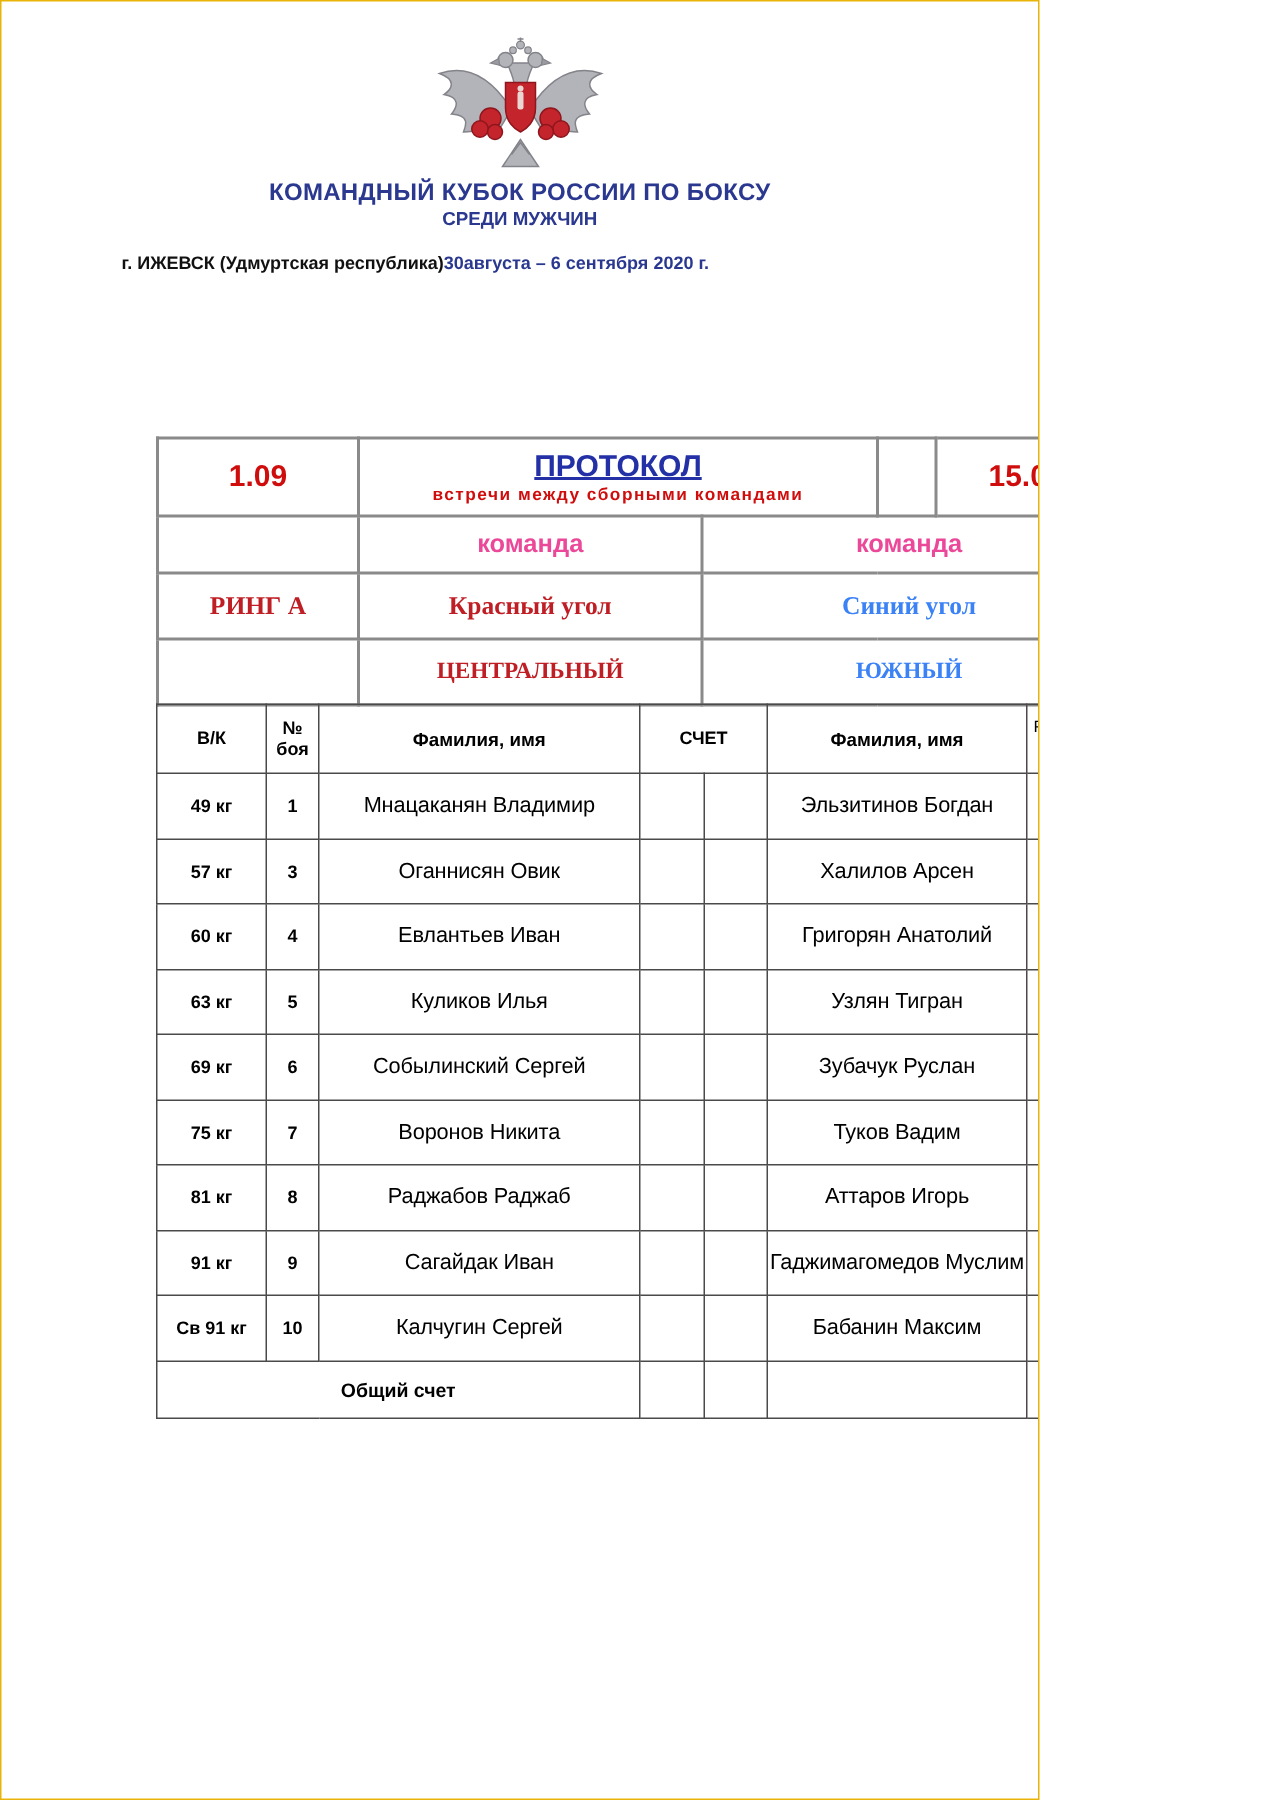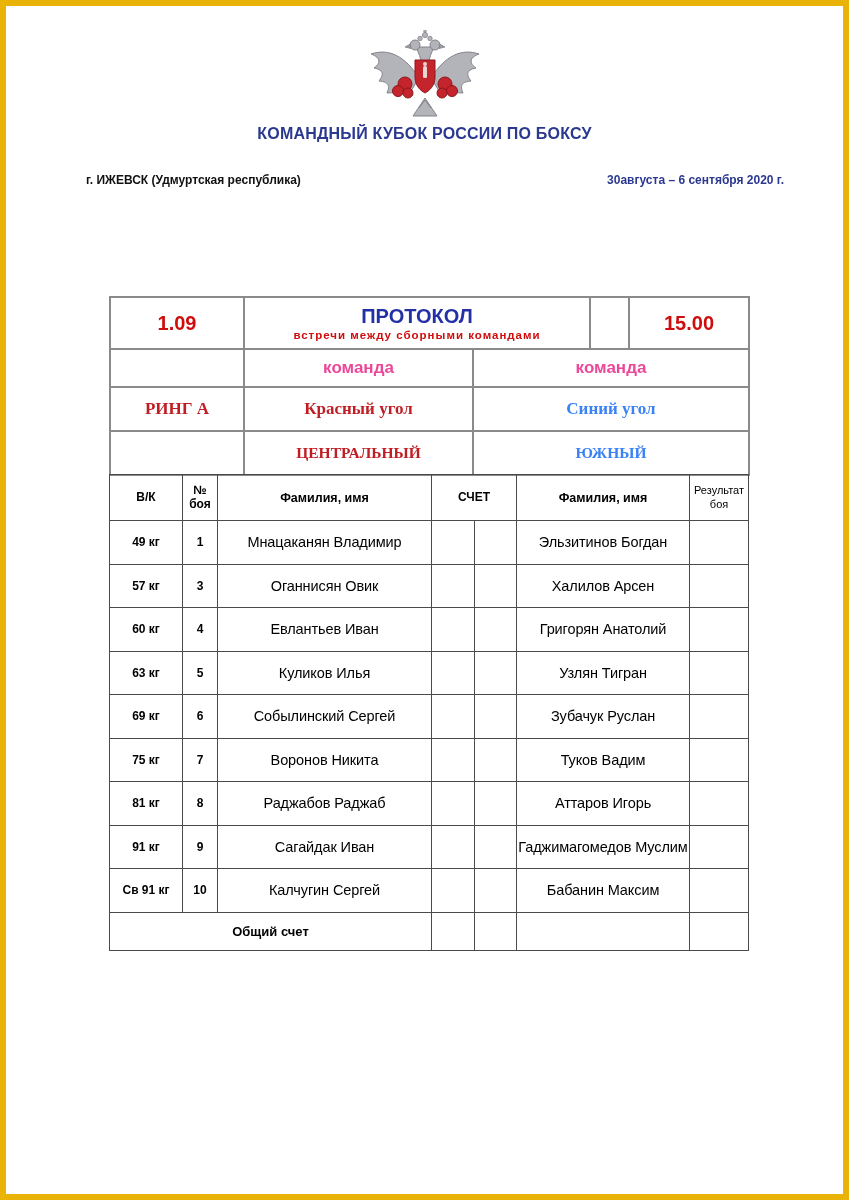--- a/index.html
+++ b/index.html
@@ -1,40 +1,40 @@
 <!DOCTYPE html>
 <html lang="ru"><head>
 <meta charset="utf-8">
 <style>
   html,body{margin:0;padding:0;background:#ffffff;}
   .page{
     position:relative;
-    width:849px;height:1200px;
+    width:693px;height:1200px;
     background:#ffffff;
-    border:6px solid #eab308;
+    border:1px solid #eab308;
     box-sizing:border-box;
     font-family:"Liberation Sans", sans-serif;
     color:#000;
     overflow:hidden;
   }
   
   .emblem{position:absolute;top:24px;left:50%;transform:translateX(-50%);}
   .doc-title{
     position:absolute;top:119px;left:0;width:100%;
     text-align:center;font-weight:bold;font-size:16px;letter-spacing:.2px;
     color:#2b3890;
   }
   .doc-subtitle{
     position:absolute;top:138px;left:0;width:100%;
     text-align:center;font-weight:bold;font-size:12.5px;
     color:#2b3890;
   }
   .meta-line{
     position:absolute;top:167px;left:80px;right:59px;
-    display:flex;justify-content:space-between;align-items:baseline;
+    display:flex;justify-content:flex-start;align-items:baseline;
     font-size:12px;font-weight:bold;
   }
   .meta-city{color:#111;}
   .meta-dates{color:#2b3890;}
   
   .doc-table{position:absolute;left:103px;top:290px;width:639px;}
   table{border-collapse:collapse;table-layout:fixed;width:639px;}
   .t-top td{
     border:2px solid #8a8a8a;
     text-align:center;vertical-align:middle;
@@ -47,21 +47,21 @@
     padding:0;overflow:hidden;
   }
   .r1{height:52px;}
   .r2{height:38px;}
   .r3{height:44px;}
   .r4{height:44px;padding-left:40px;}
   .rh{height:46px;}
   .rd{height:43.5px;padding-left:32px;}
   .rt{height:38px;}
   .big-red{color:#cf0d0d;font-weight:bold;font-size:20px;}
-  .protokol{color:#2430a6;font-weight:bold;font-size:20px;line-height:1.1;}
+  .protokol{color:#2430a6;font-weight:bold;font-size:20px;line-height:1.1;text-decoration:underline;}
   .protokol-sub{color:#cf0d0d;font-weight:bold;font-size:11.5px;letter-spacing:1px;margin-top:2px;}
   .team-label{font-weight:bold;font-size:17px;color:#ec4899;}
   .serif-red{font-family:"Liberation Serif","DejaVu Serif",serif;font-weight:bold;color:#bf1e24;font-size:17px;}
   .serif-blue{font-family:"Liberation Serif","DejaVu Serif",serif;font-weight:bold;color:#3b82f6;font-size:17px;}
   .serif-red.team, .serif-blue.team{font-size:15.5px;}
   .hcell{font-weight:bold;font-size:12px;line-height:1.15;}
   .hcell-name{font-weight:bold;font-size:12.5px;text-align:left;padding-left:8px;}
   .hcell-res{font-weight:normal;font-size:11px;line-height:1.2;}
   .c-w{font-weight:bold;font-size:12px;}
   .c-b{font-weight:bold;font-size:12px;}
@@ -107,20 +107,21 @@
       <circle cx="35" cy="61" r="5.5" fill="#c4242c" stroke="#8f161c" stroke-width="1"></circle>
       <circle cx="45" cy="63" r="5" fill="#c4242c" stroke="#8f161c" stroke-width="1"></circle>
 
       <circle cx="82" cy="54" r="7" fill="#c4242c" stroke="#8f161c" stroke-width="1"></circle>
       <circle cx="89" cy="61" r="5.5" fill="#c4242c" stroke="#8f161c" stroke-width="1"></circle>
       <circle cx="79" cy="63" r="5" fill="#c4242c" stroke="#8f161c" stroke-width="1"></circle>
     </svg>
   </div>
 
   <div class="doc-title">КОМАНДНЫЙ КУБОК РОССИИ ПО БОКСУ</div>
+  <div class="doc-subtitle">СРЕДИ МУЖЧИН</div>
 
   <div class="meta-line">
     <span class="meta-city">г. ИЖЕВСК (Удмуртская республика)</span>
     <span class="meta-dates">30августа – 6 сентября 2020 г.</span>
   </div>
 
   <div class="doc-table">
 
     <table class="t-top">
       <colgroup>

